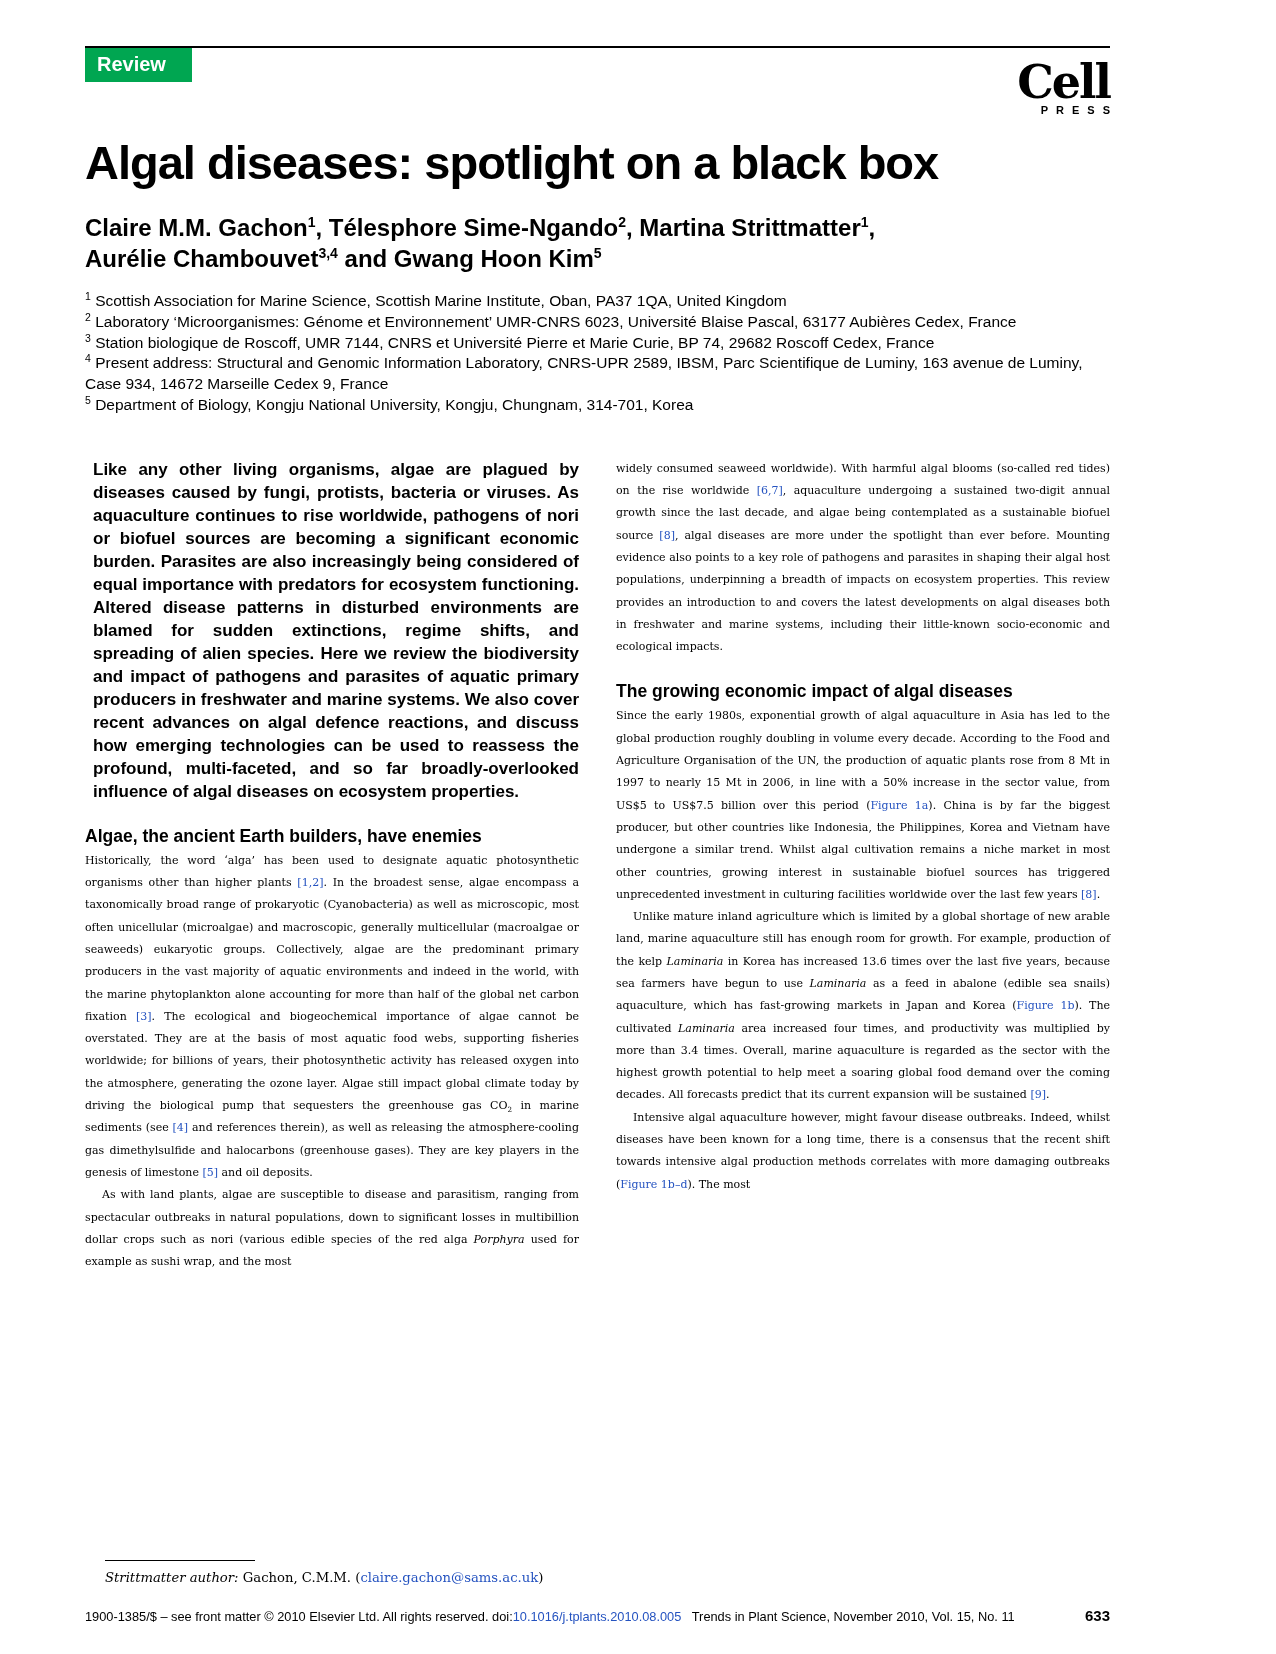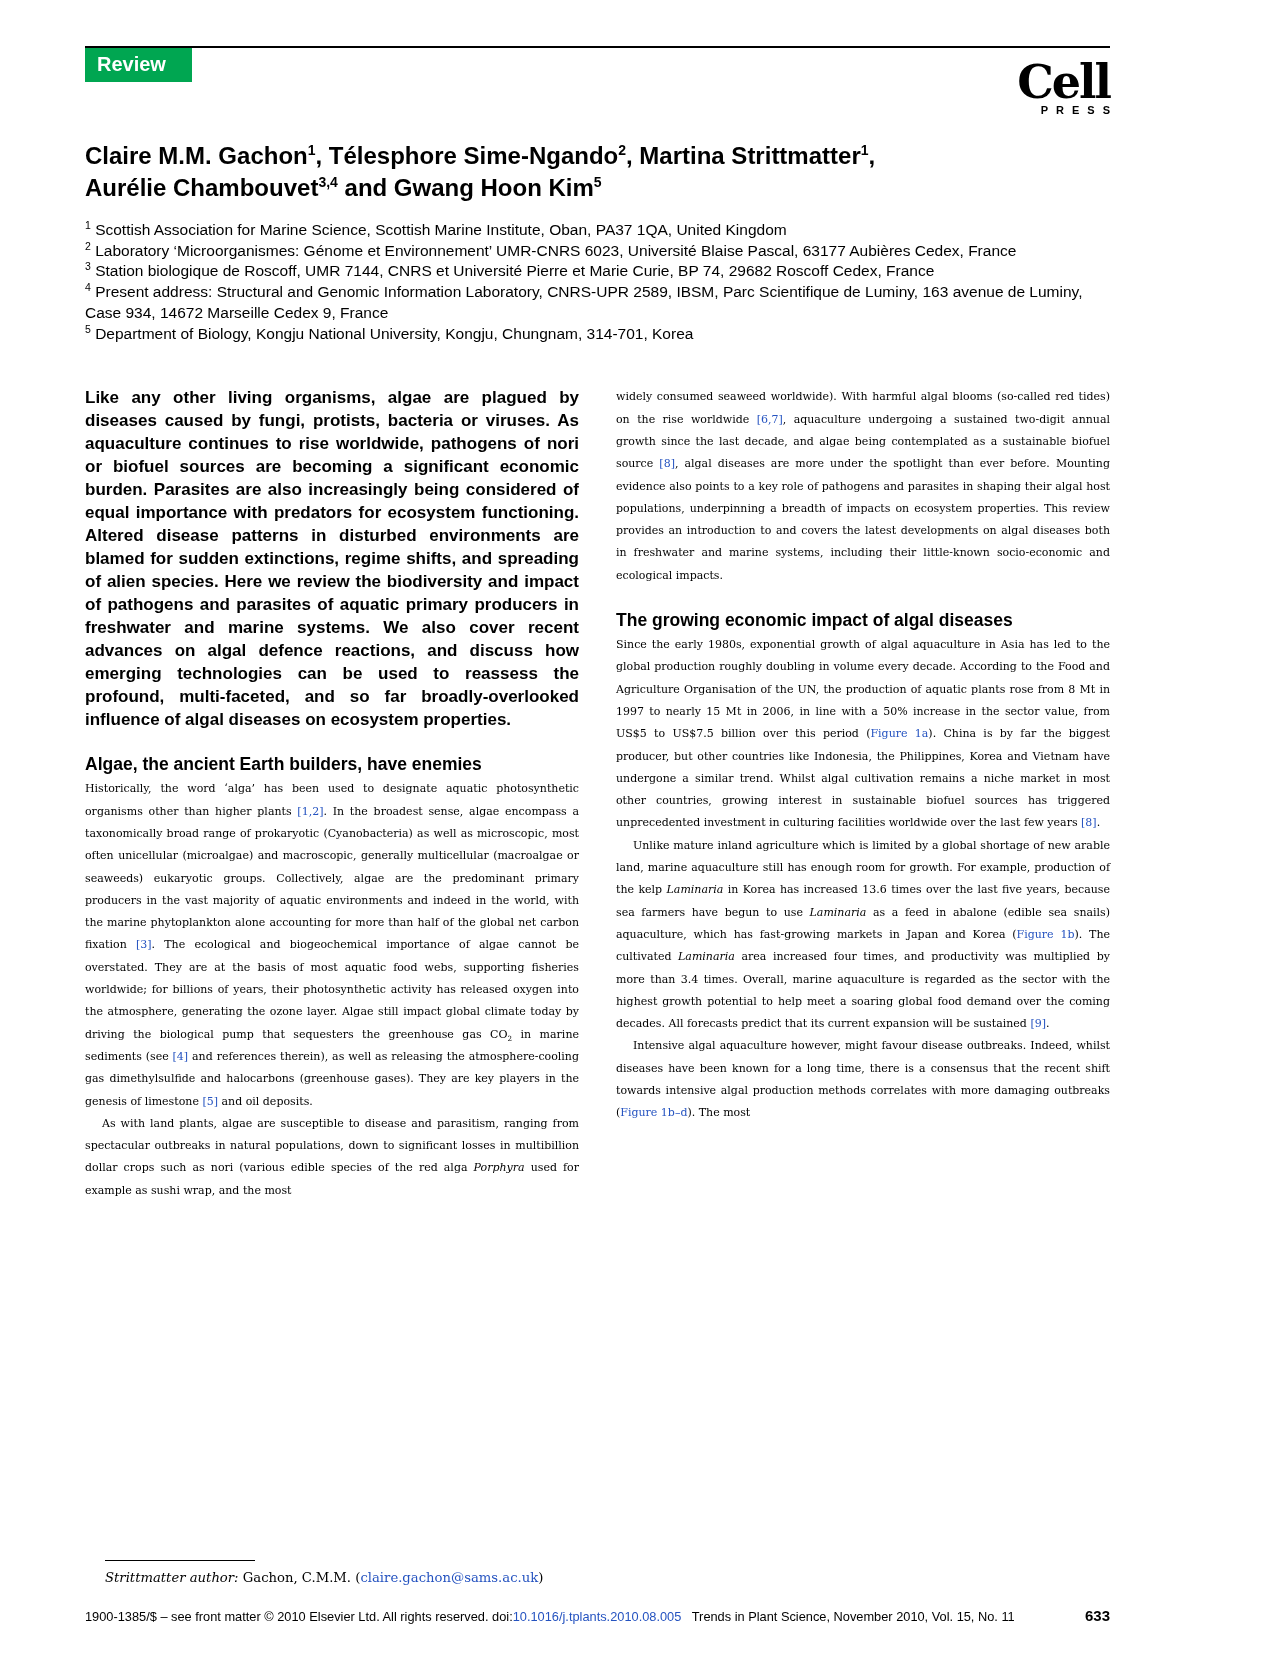--- a/index.html
+++ b/index.html
@@ -17,21 +17,21 @@
   .title { margin-top:22px; font-size:47px; font-weight:bold; letter-spacing:-1px; line-height:1.05; }
   .authors { margin-top:24px; font-size:24px; font-weight:bold; line-height:1.32; }
   .authors sup { font-size:14px; line-height:0; }
   .affiliations { margin-top:16px; font-size:15.5px; line-height:1.34; }
   .affiliation sup { font-size:10.5px; line-height:0; }
 
   .columns { margin-top:42px; display:flex; gap:37px; flex:1; }
   .col { flex:1; min-width:0; }
   .col-left { display:flex; flex-direction:column; }
 
-  .abstract { font-weight:bold; font-size:17px; line-height:23px; text-align:justify; }
+  .abstract { font-weight:bold; font-size:17px; line-height:23px; text-align:justify;margin-left:8px; }
   .section-heading { font-size:17.5px; font-weight:bold; margin:23px 0 3px 0; }
   .body-para { font-family:"DejaVu Serif","Liberation Serif",serif; font-size:11px; line-height:22.3px; text-align:justify; hyphens:auto; }
   .indent { text-indent:17px; }
   sub { font-size:65%; line-height:0; }
   sup { line-height:0; }
   .link { color:#2553c0; }
   .it { font-style:italic; }
 
   .footnote-block { margin-top:auto; padding-top:28px; }
   .footnote-rule { width:150px; border-top:1.5px solid #000; margin:0 0 9px 20px; }
@@ -48,20 +48,21 @@
   <div class="top-rule"></div>
 
   <div class="top-row">
     <span class="review-badge">Review</span>
     <div class="cell-logo">
       <div class="cell-word">Cell</div>
       <div class="cell-press">PRESS</div>
     </div>
   </div>
 
+  <h1 class="title">Algal diseases: spotlight on a black box</h1>
 
   <div class="authors"><span>Claire M.M. Gachon</span><sup>1</sup><span>, Télesphore Sime-Ngando</span><sup>2</sup><span>, Martina Strittmatter</span><sup>1</sup><span>,</span><br><span>Aurélie Chambouvet</span><sup>3,4</sup><span> and Gwang Hoon Kim</span><sup>5</sup></div>
 
   <div class="affiliations">
     <div class="affiliation"><sup>1</sup><span> Scottish Association for Marine Science, Scottish Marine Institute, Oban, PA37 1QA, United Kingdom</span></div>
     <div class="affiliation"><sup>2</sup><span> Laboratory ‘Microorganismes: Génome et Environnement’ UMR-CNRS 6023, Université Blaise Pascal, 63177 Aubières Cedex, France</span></div>
     <div class="affiliation"><sup>3</sup><span> Station biologique de Roscoff, UMR 7144, CNRS et Université Pierre et Marie Curie, BP 74, 29682 Roscoff Cedex, France</span></div>
     <div class="affiliation"><sup>4</sup><span> Present address: Structural and Genomic Information Laboratory, CNRS-UPR 2589, IBSM, Parc Scientifique de Luminy, 163 avenue de Luminy, Case 934, 14672 Marseille Cedex 9, France</span></div>
     <div class="affiliation"><sup>5</sup><span> Department of Biology, Kongju National University, Kongju, Chungnam, 314-701, Korea</span></div>
   </div>

